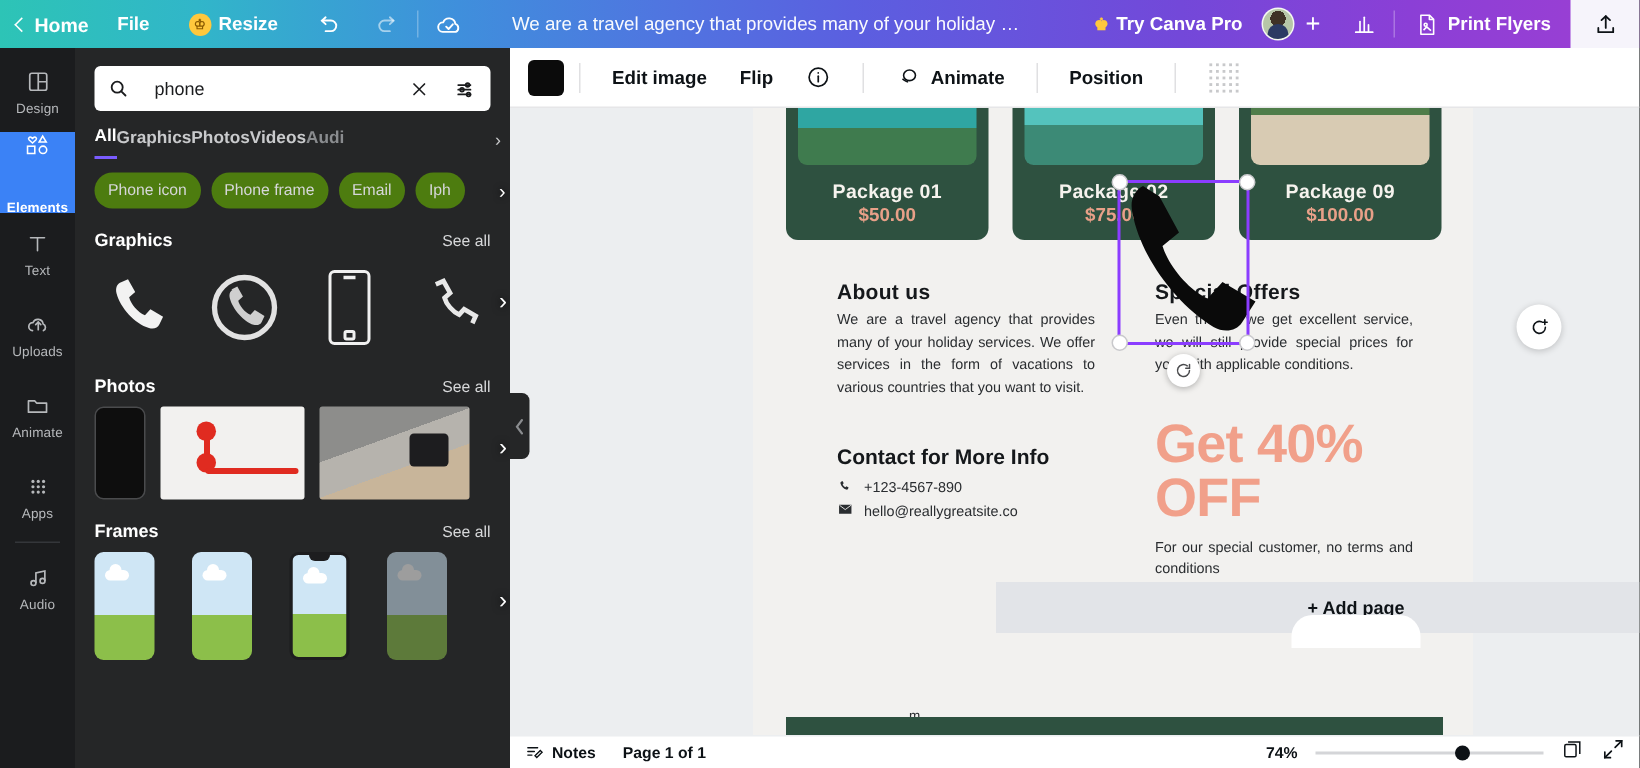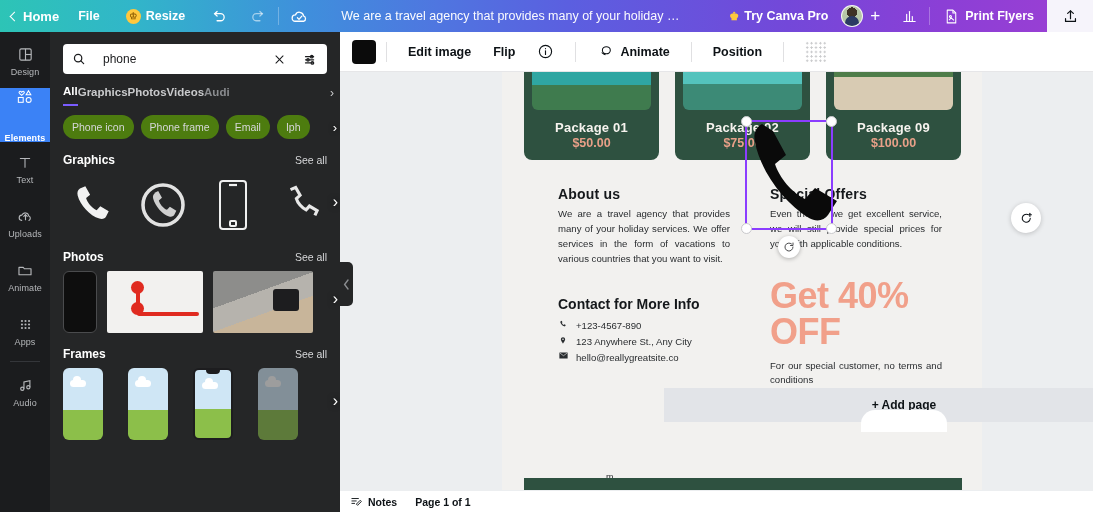--- a/index.html
+++ b/index.html
@@ -617,29 +617,20 @@
           <div class="c-row">
             <span class="c-ico">
               <svg width="8" height="8" viewBox="0 0 24 24" fill="#2a2d30">
                 <path d="M5.2 3.4 8 2.2l2.5 4.4-2.1 1.8c.6 2.4 3 5.2 5.5 6.3l1.9-2.1 4.4 2.6-1.3 2.7c-.6 1.2-2 1.7-3.6 1.2C10.3 17.6 5.3 12 4 7c-.4-1.6.1-3 1.2-3.6z"></path>
               </svg>
             </span>
             <span>+123-4567-890</span>
           </div>
           <div class="c-row">
             <span class="c-ico">
-              <svg width="8" height="9" viewBox="0 0 24 24" fill="#2a2d30">
-                <path d="M12 2.2c-3.6 0-6.4 2.8-6.4 6.3 0 4.7 6.4 12.9 6.4 12.9s6.4-8.2 6.4-12.9c0-3.5-2.8-6.3-6.4-6.3z"></path>
-                <circle cx="12" cy="8.4" r="2.4" fill="#f2f1ef"></circle>
-              </svg>
-            </span>
-            <span>123 Anywhere St., Any City</span>
-          </div>
-          <div class="c-row">
-            <span class="c-ico">
               <svg width="9" height="7" viewBox="0 0 24 18" fill="#2a2d30">
                 <path d="M1 1h22v16H1z"></path>
                   <path d="M1.6 1.8 12 9.6 22.4 1.8" stroke="#f2f1ef" stroke-width="1.6" fill="none"></path>
               </svg>
             </span>
             <span>hello@reallygreatsite.co</span>
           </div>
         </div>
       </div>
 
@@ -692,15 +683,35 @@
     <div class="bb-item">
       <svg width="13" height="13" viewBox="0 0 24 24" fill="none" stroke="#0d1216" stroke-width="1.7" stroke-linecap="round">
         <path d="M3.5 6.5h12"></path>
           <path d="M3.5 11h8"></path>
           <path d="M3.5 15.5h5"></path>
         <path d="M14.5 18.5 21 12l-2.2-2.2-6.5 6.5z"></path>
       </svg>
       <span>Notes</span>
     </div>
     <div class="bb-item">Page 1 of 1</div>
+    <div class="bb-right">
+      <span class="zoom-val">74%</span>
+      <span class="slider">
+        <span class="knob"></span>
+      </span>
+      <span>
+        <svg width="15" height="15" viewBox="0 0 24 24" fill="none" stroke="#0d1216" stroke-width="1.6">
+          <rect x="3.5" y="7" width="12" height="13" rx="1.4"></rect>
+            <path d="M7 4.2h12.5V17"></path>
+        </svg>
+      </span>
+      <span>
+        <svg width="15" height="15" viewBox="0 0 24 24" fill="none" stroke="#0d1216" stroke-width="1.8" stroke-linecap="round">
+          <path d="M14 10 21 3"></path>
+            <path d="M15 3h6v6"></path>
+            <path d="M10 14 3 21"></path>
+            <path d="M9 21H3v-6"></path>
+        </svg>
+      </span>
+    </div>
   </div>
 
 </div>
 
 </body></html>

